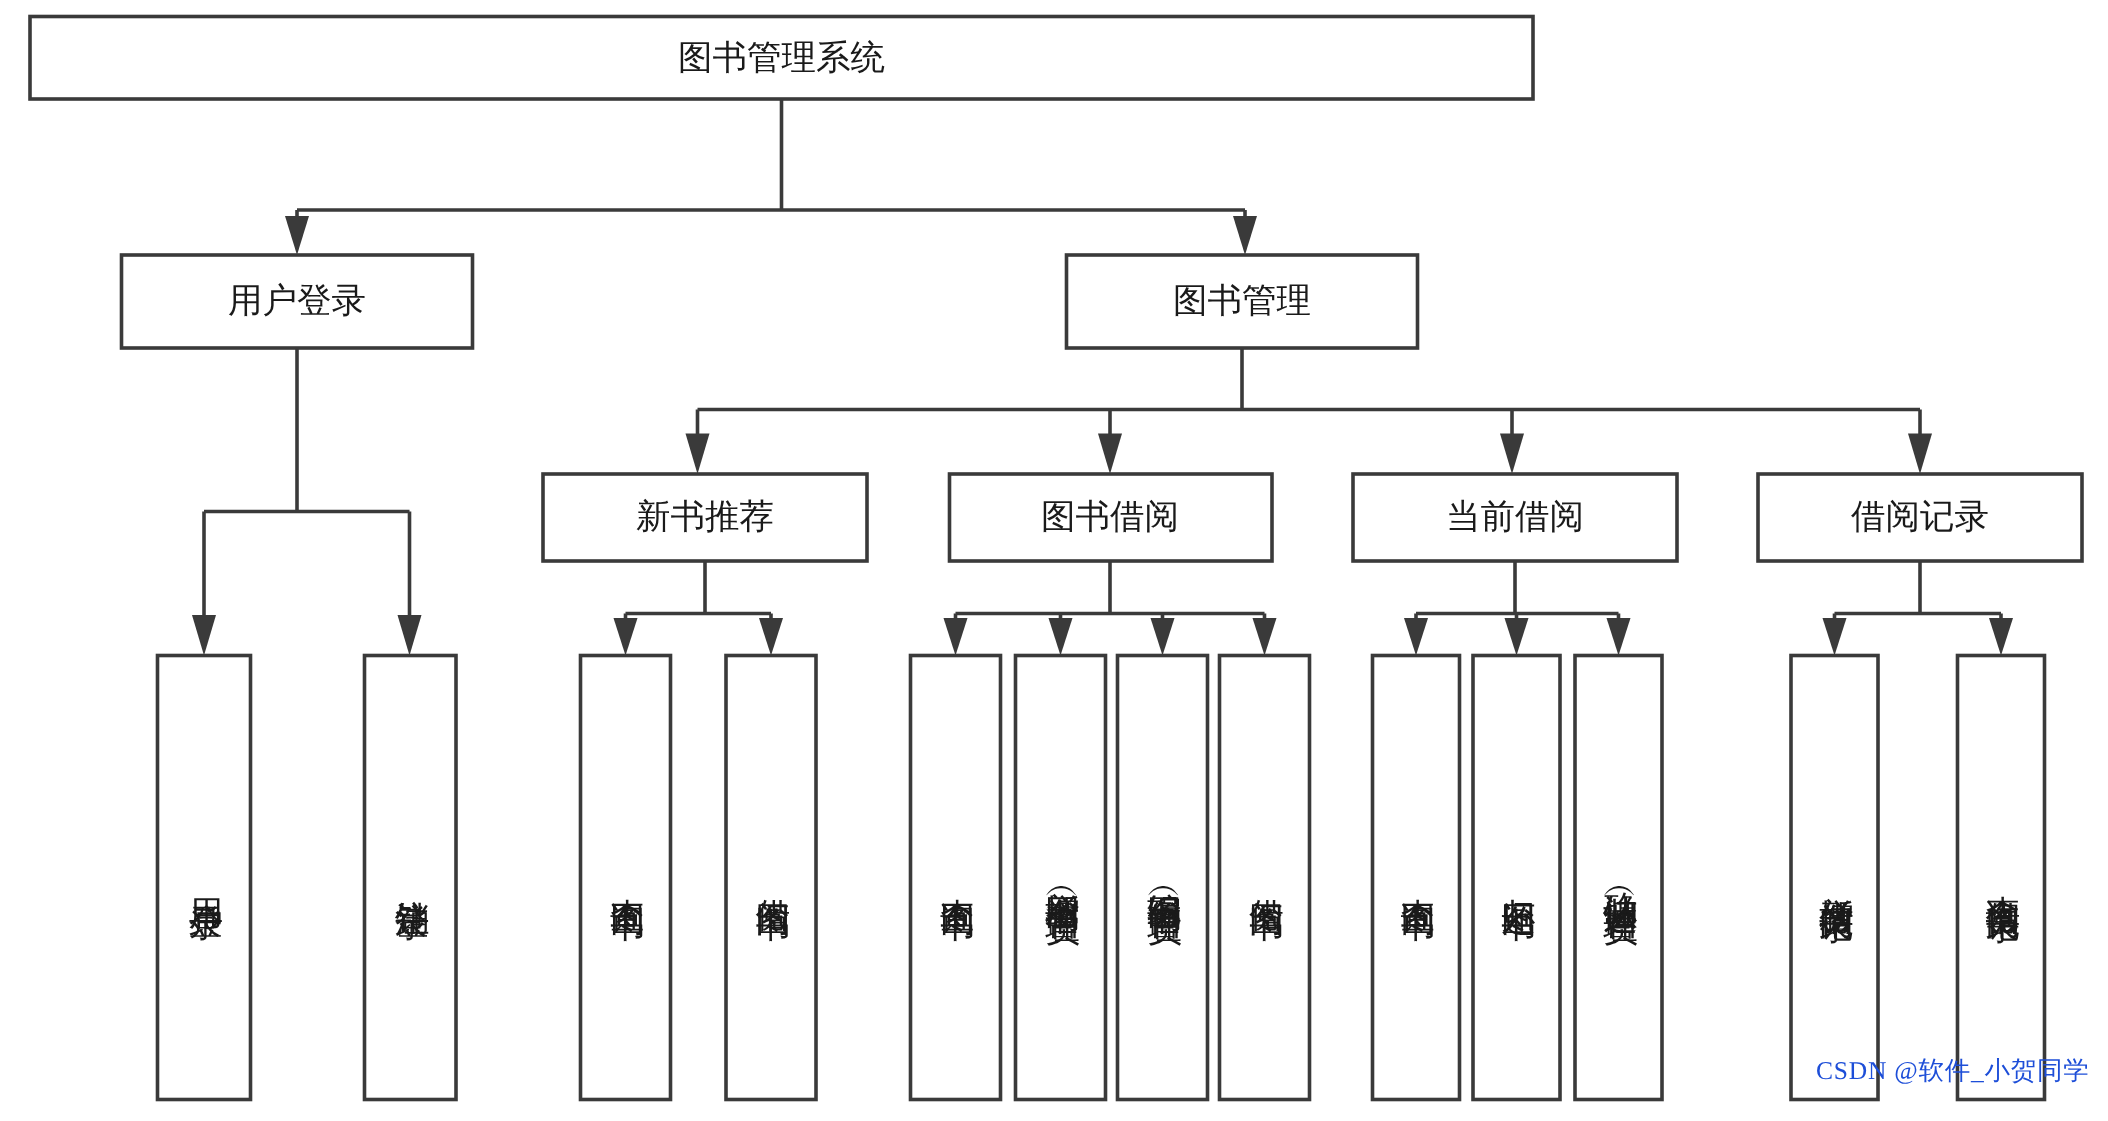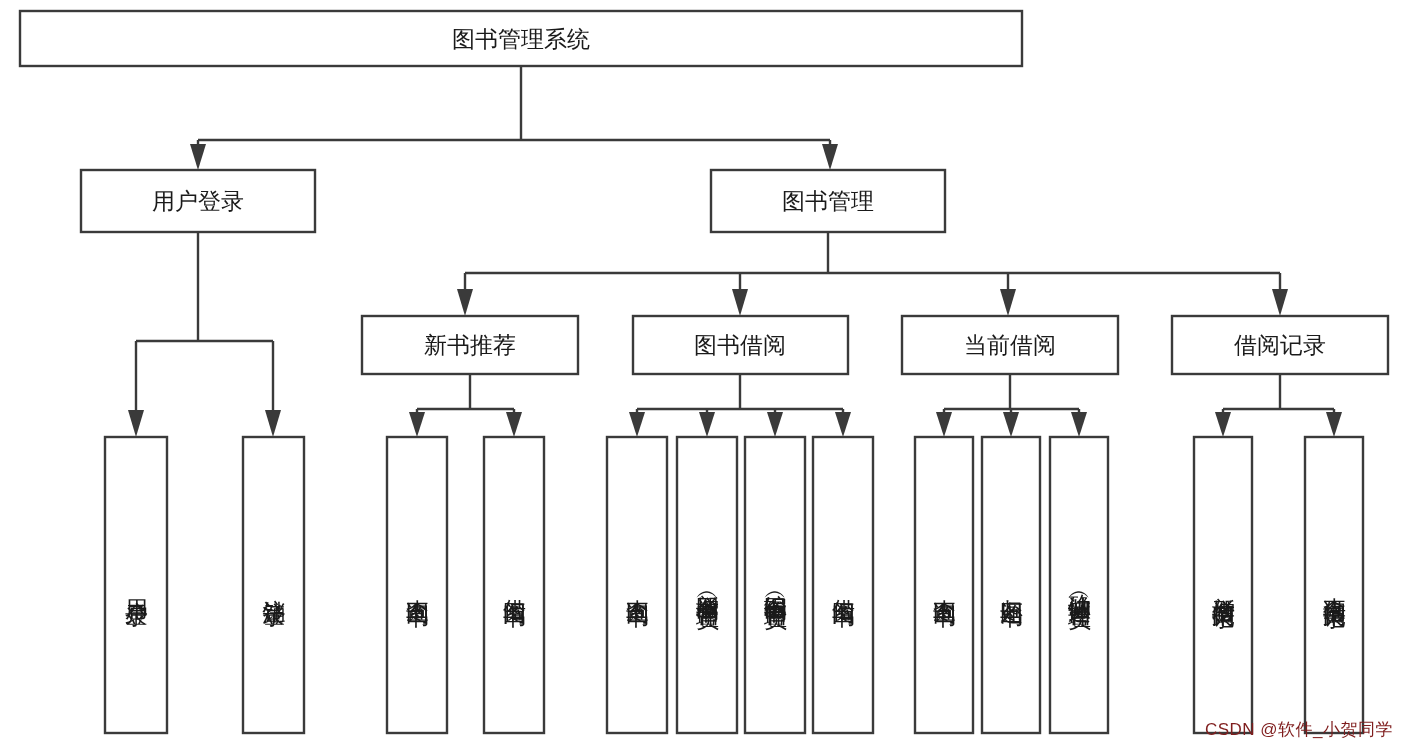--- a/index.html
+++ b/index.html
@@ -62,24 +62,24 @@
     font-size: 23px;
     line-height: 1.12;
     color: #1a1a1a;
     letter-spacing: 2px;
     white-space: nowrap;
     pointer-events: none;
   }
   .watermark {
     position: absolute;
     right: 12px;
-    bottom: 6px;
-    font-family: Liberation Sans, sans-serif;
+    bottom: 22px;
+    font-family: Liberation Serif, serif;
     font-size: 17px;
-    color: #7f1d1d;
+    color: #1d4ed8;
     letter-spacing: 0.5px;
     user-select: none;
   }
 </style>
 </head>
 <body>
 
 <div id="diagram-root">
 
   <svg class="diagram-svg" viewBox="0 0 1405 747" xmlns="http://www.w3.org/2000/svg">

